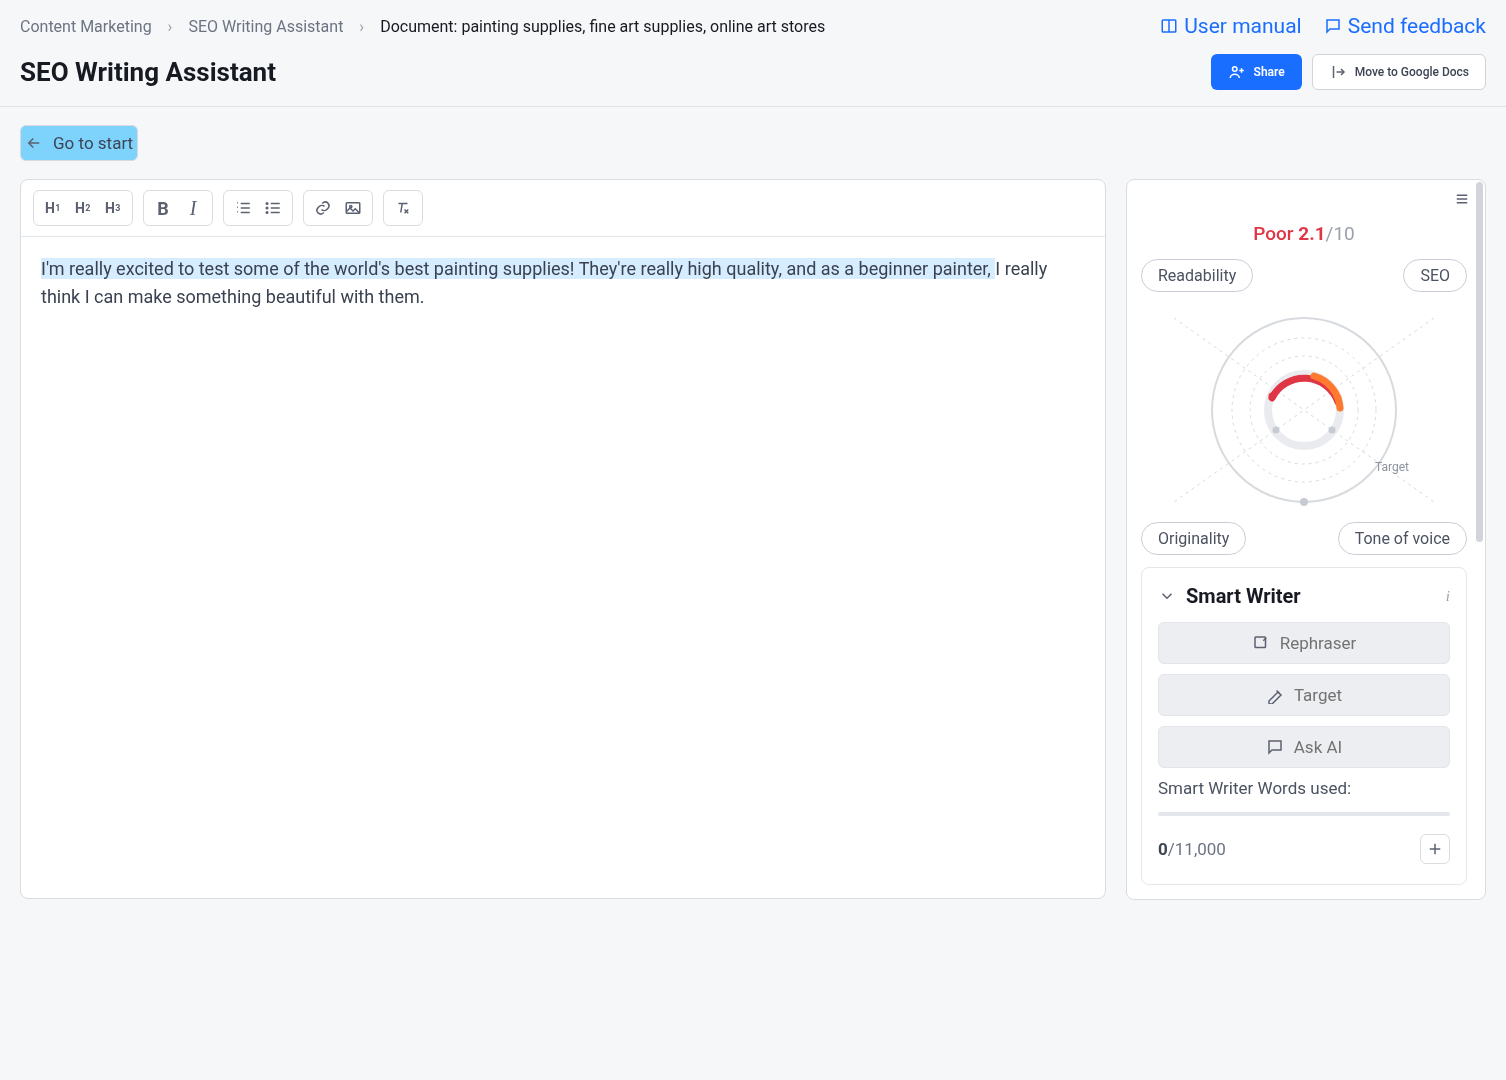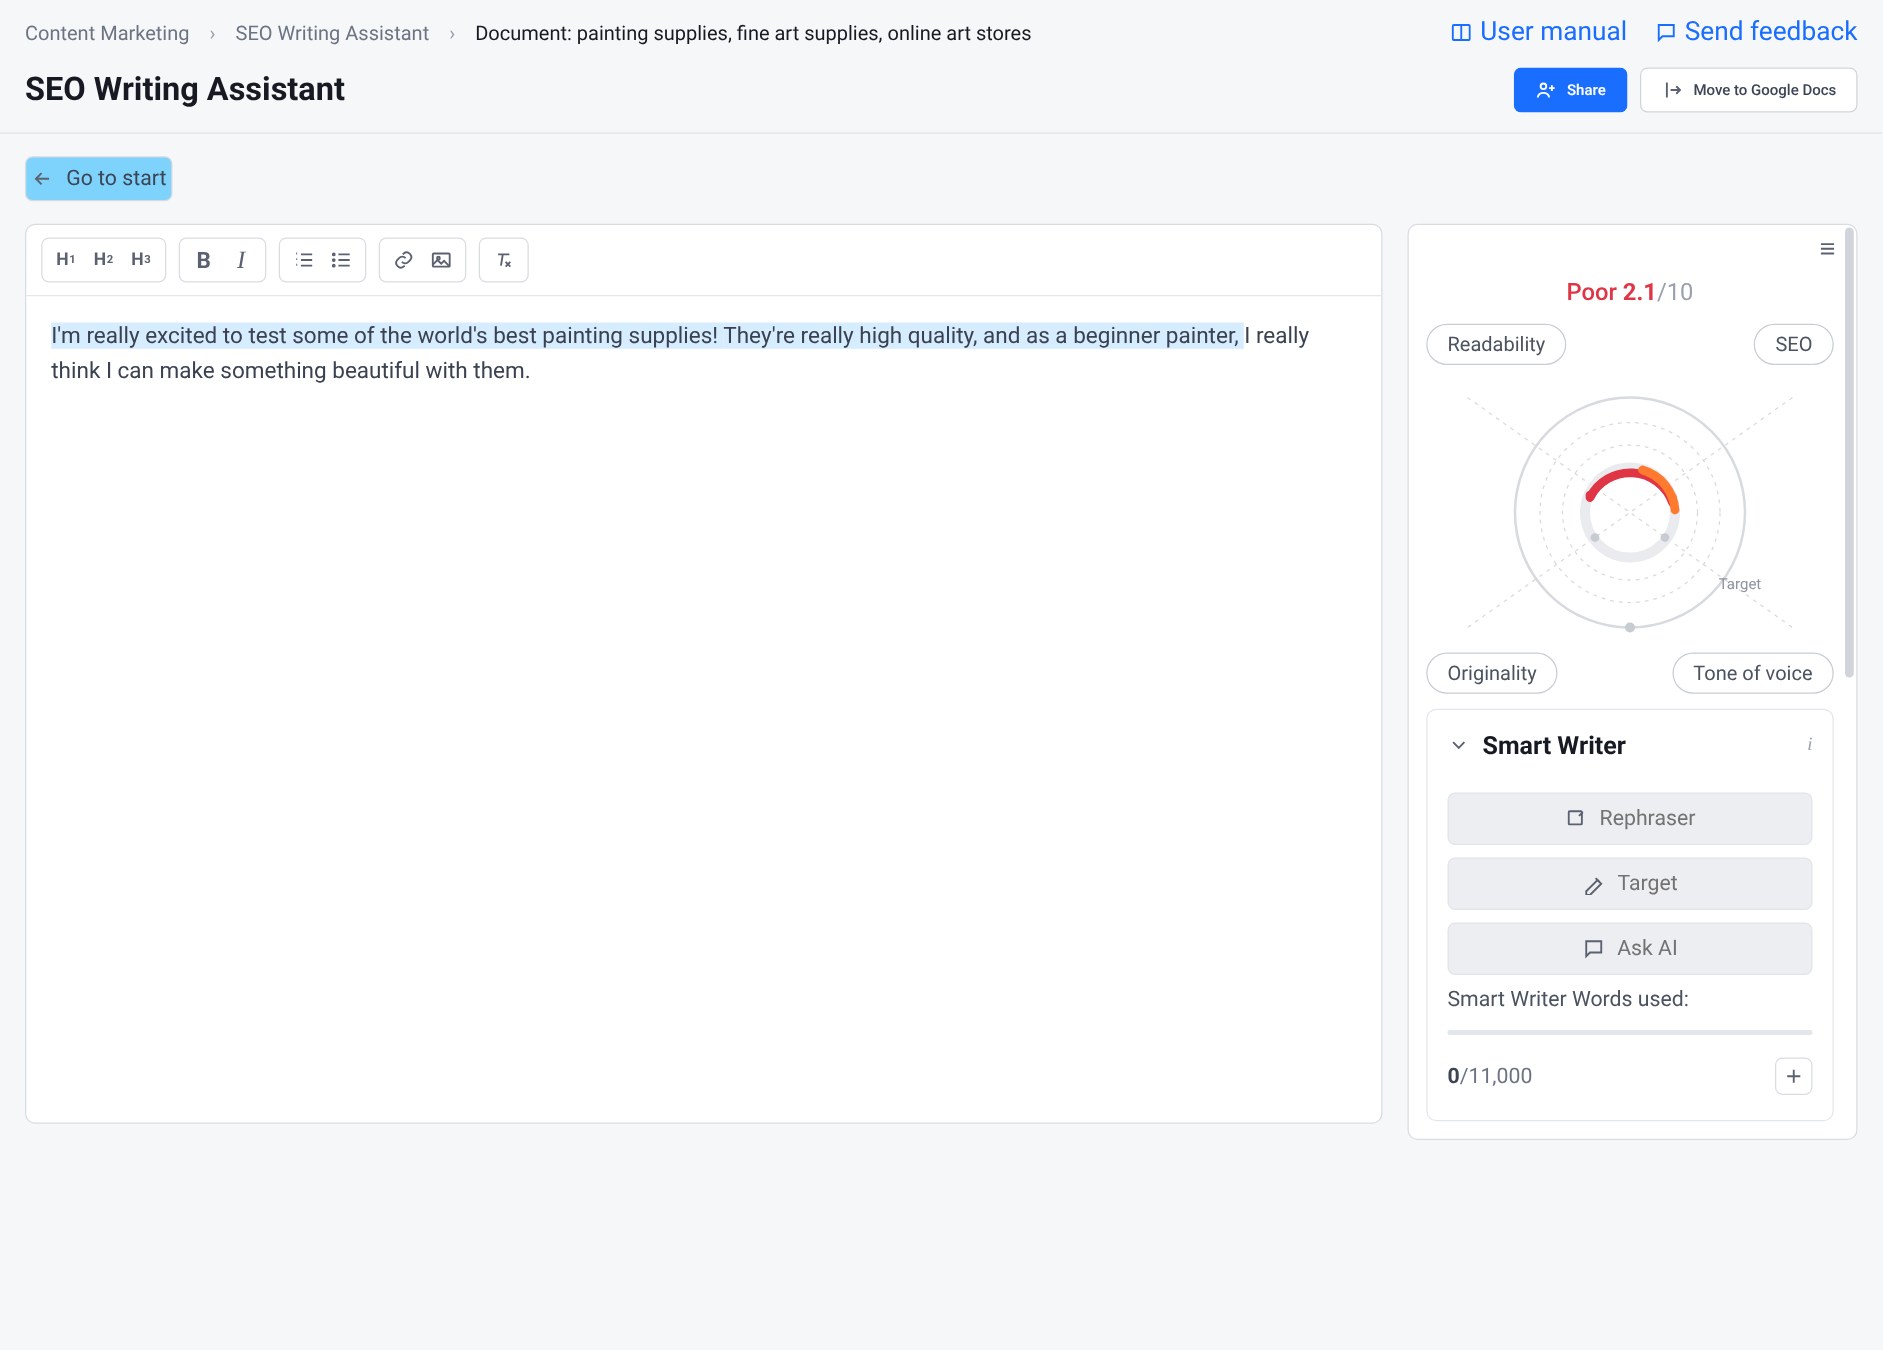--- a/index.html
+++ b/index.html
@@ -118,21 +118,21 @@
   }
 
   .radar-box { position:relative; height:224px; display:flex; align-items:center; justify-content:center; margin-top:6px; }
   .target-label { position:absolute; right:72px; bottom:48px; font-size:12px; color:#8d939f; }
 
   .side-inner {
     margin:12px 14px 14px 14px;
     border:1px solid #e3e6ea; border-radius:8px;
     padding:16px 16px 20px 16px;
   }
-  .sw-head { display:flex; align-items:center; gap:10px; margin-bottom:26px; }
+  .sw-head { display:flex; align-items:center; gap:10px; margin-bottom:14px; }
   .sw-head .title { font-size:20px; font-weight:700; }
   .sw-head .info { margin-left:auto; color:#9aa0ac; font-style:italic; font-family:serif; }
   .sw-btn {
     display:flex; align-items:center; justify-content:center; gap:10px;
     background:#eceef1; border:1px solid #e1e4e9; border-radius:6px;
     padding:10px 12px; color:#737373; font-size:17px; cursor:pointer;
     margin-bottom:10px;
   }
   .sw-words-row { display:flex; justify-content:space-between; align-items:center; margin-top:14px; }
   .sw-words-label { color:#4b5260; font-size:17px; margin-bottom:14px; }

